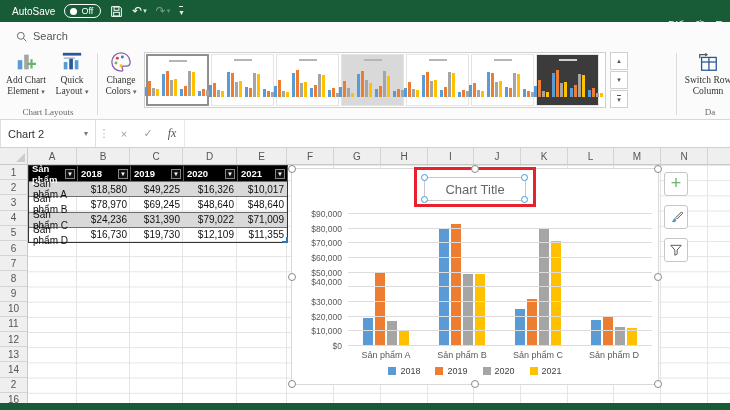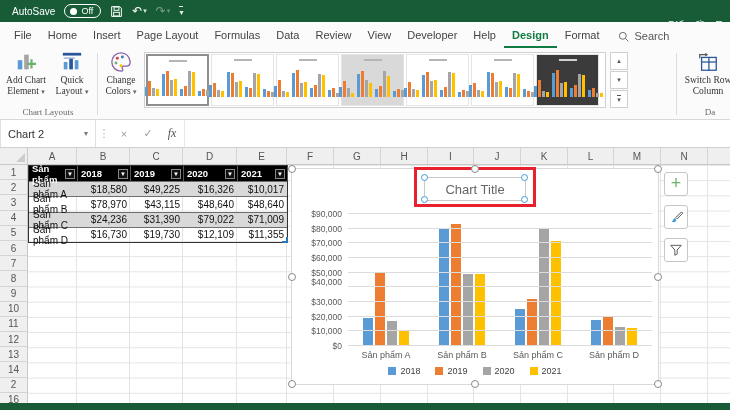--- a/index.html
+++ b/index.html
@@ -124,34 +124,20 @@
     <span class="tb-icon dim">
       <span>↷</span>
       <span class="chev">▾</span>
     </span>
     <span class="customize-chev">▾</span>
   </div>
   <div id="doc-title">Biểu đồ - Ex</div>
 </div>
 
 <div id="tabrow">
-  <div id="tabs" style="display:flex;">
-      <div class="tab">File</div>
-      <div class="tab">Home</div>
-      <div class="tab">Insert</div>
-      <div class="tab">Page Layout</div>
-      <div class="tab">Formulas</div>
-      <div class="tab">Data</div>
-      <div class="tab">Review</div>
-      <div class="tab">View</div>
-      <div class="tab">Developer</div>
-      <div class="tab">Help</div>
-      <div class="tab active">Design</div>
-      <div class="tab">Format</div>
-    </div>
   <div id="searchbox">
     <svg width="11" height="11" viewBox="0 0 16 16">
         <circle cx="7" cy="7" r="5" fill="none" stroke="#666" stroke-width="1.4"></circle>
         <line x1="11" y1="11" x2="15" y2="15" stroke="#666" stroke-width="1.4"></line>
       </svg>
     <span>Search</span>
   </div>
 </div>
 
 <div id="ribbon">
@@ -510,21 +496,21 @@
         <div class="t-row" style="background: rgb(217, 217, 217);">
           <div class="td" style="width: 49px;">Sản phẩm A</div>
           <div class="td num" style="width: 53px;">$18,580</div>
           <div class="td num" style="width: 53px;">$49,225</div>
           <div class="td num" style="width: 54px;">$16,326</div>
           <div class="td num" style="width: 50px;">$10,017</div>
         </div>
         <div class="t-row">
           <div class="td" style="width: 49px;">Sản phẩm B</div>
           <div class="td num" style="width: 53px;">$78,970</div>
-          <div class="td num" style="width: 53px;">$43,115</div>
+          <div class="td num" style="width: 53px;">$69,245</div>
           <div class="td num" style="width: 54px;">$48,640</div>
           <div class="td num" style="width: 50px;">$48,640</div>
         </div>
         <div class="t-row" style="background: rgb(217, 217, 217);">
           <div class="td" style="width: 49px;">Sản phẩm C</div>
           <div class="td num" style="width: 53px;">$24,236</div>
           <div class="td num" style="width: 53px;">$31,390</div>
           <div class="td num" style="width: 54px;">$79,022</div>
           <div class="td num" style="width: 50px;">$71,009</div>
         </div>

